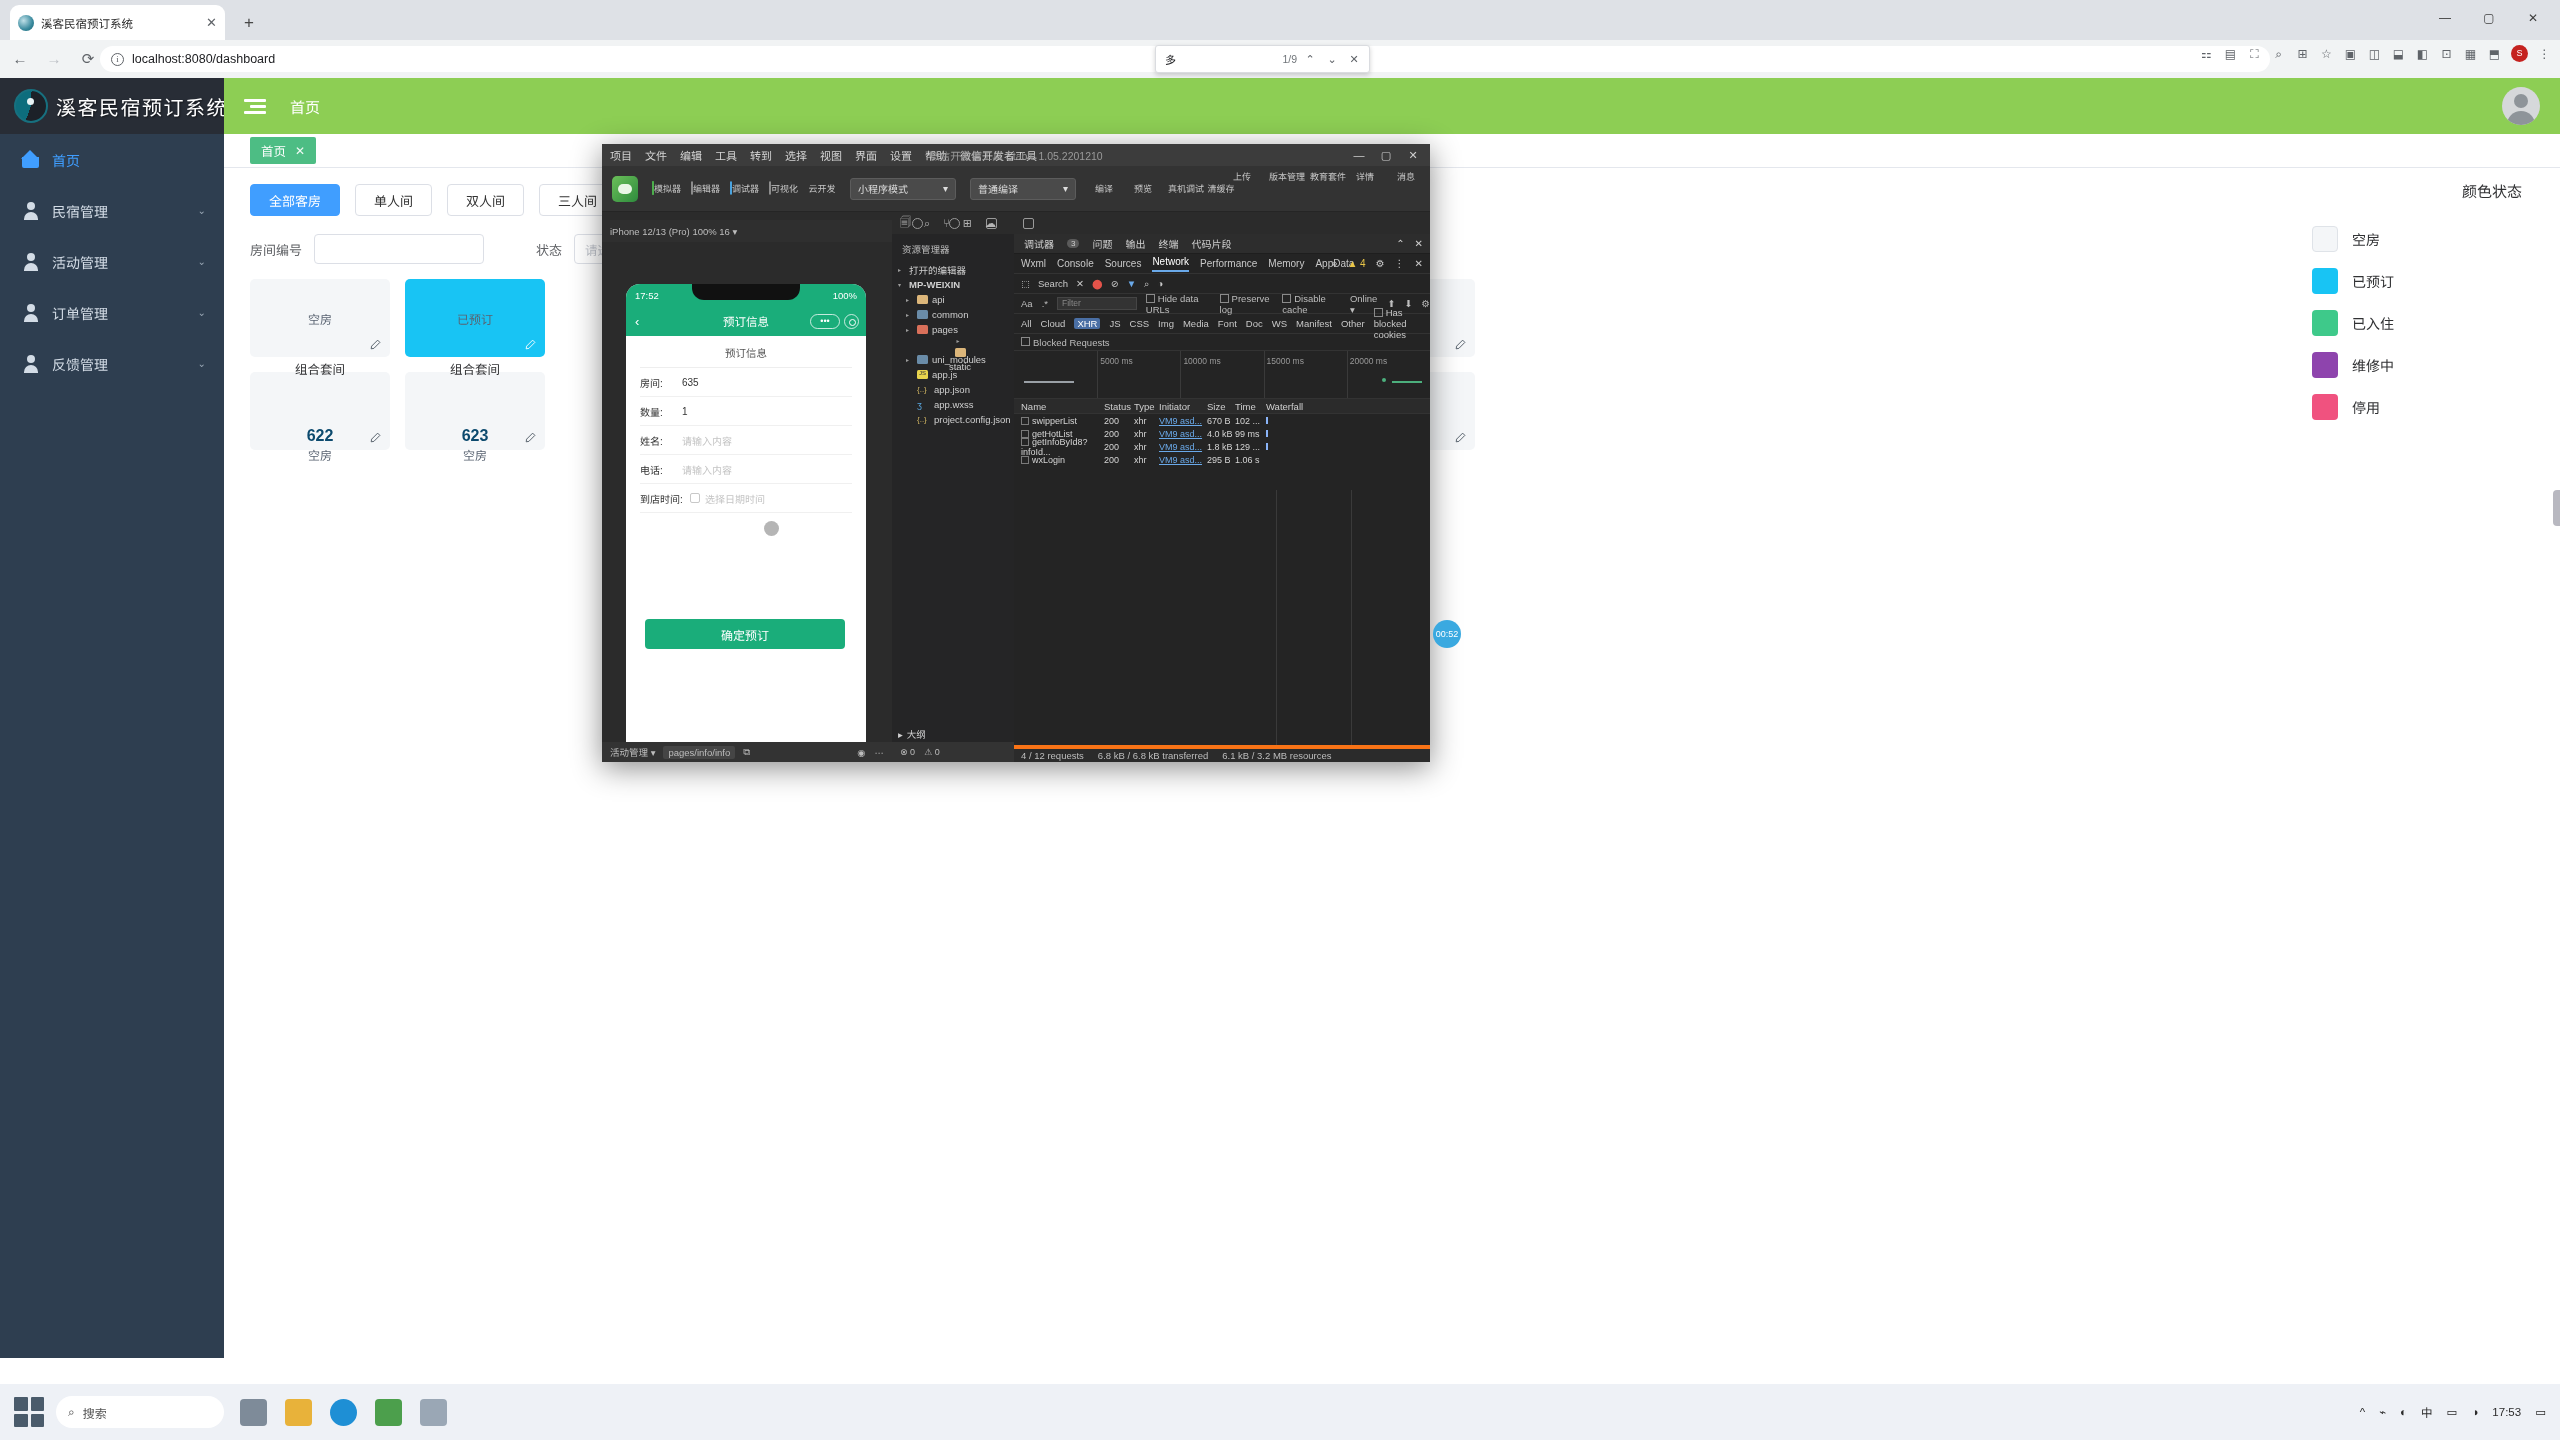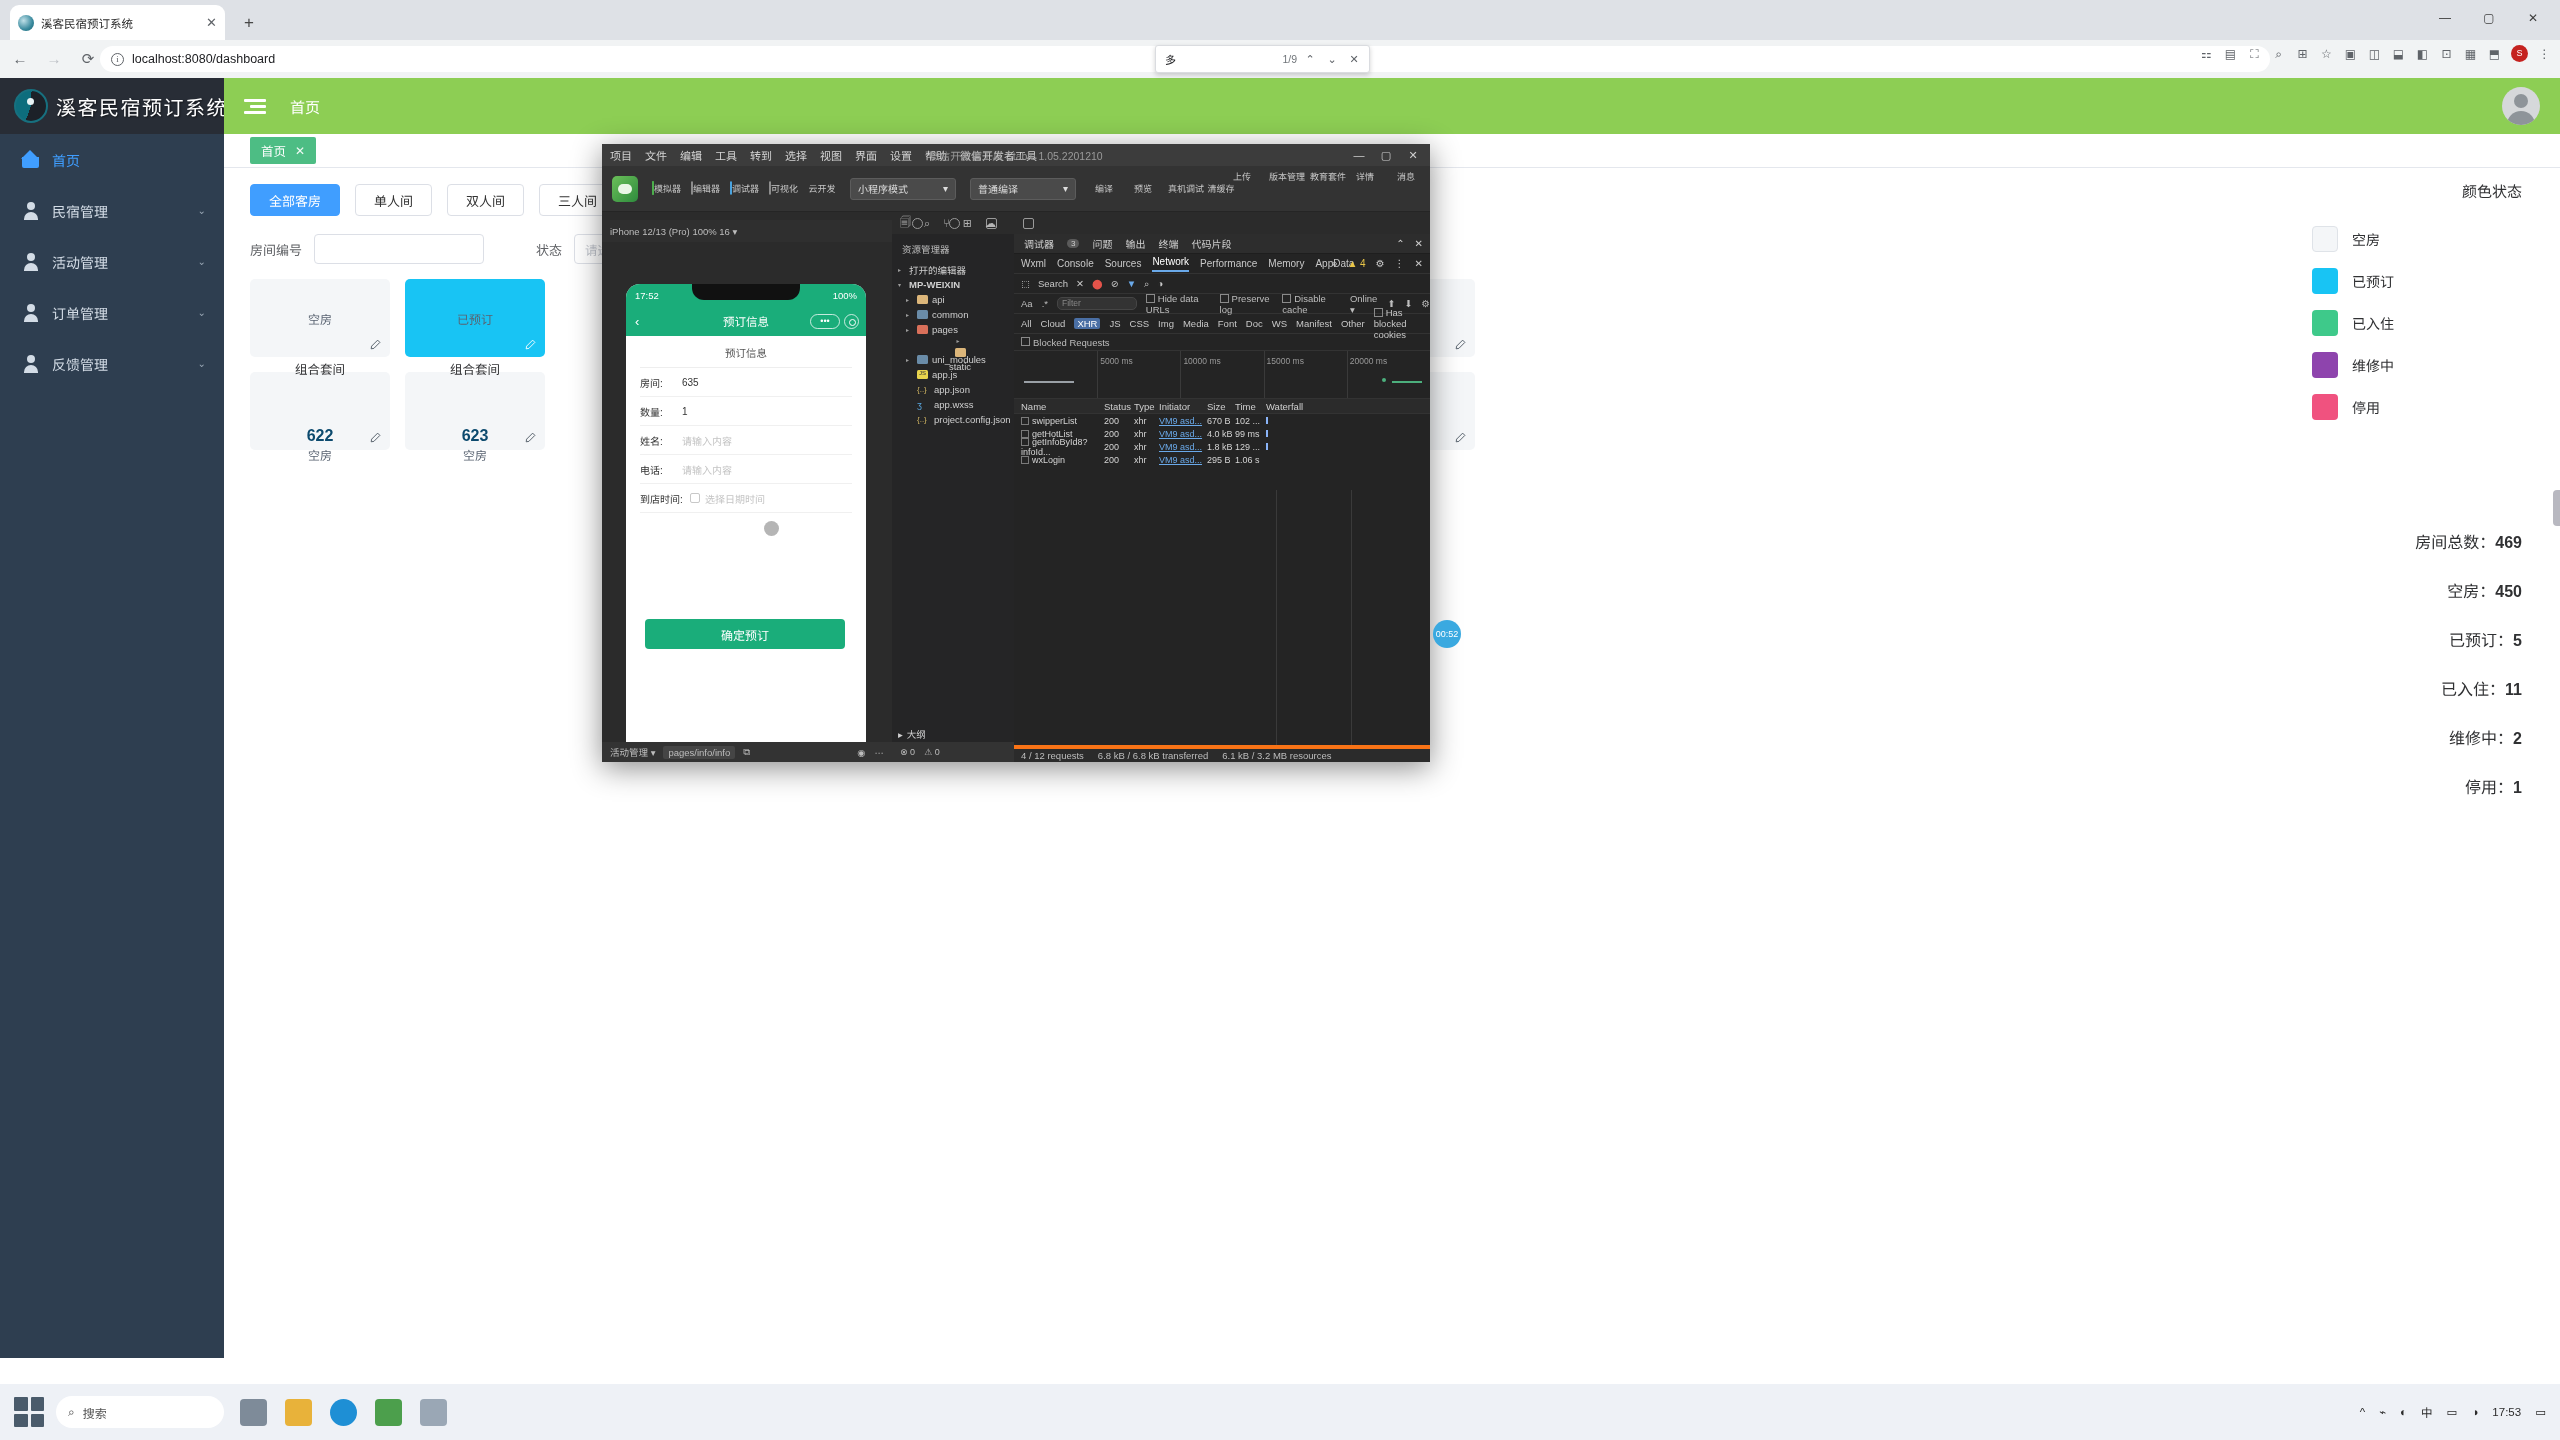--- a/index.html
+++ b/index.html
@@ -215,21 +215,21 @@
   #dt-dev-tabs { height:20px; display:flex; align-items:center; gap:11px; padding-left:7px;
     font-size:10px; color:#c8c8c8; border-bottom:1px solid #333; position:relative; }
   #dt-dev-tabs .on { color:#fff; border-bottom:2px solid #6aa9e9; padding-bottom:3px; }
   #dt-dev-tabs .rgt { position:absolute; right:7px; display:flex; gap:10px; align-items:center; }
   #dt-dev-tabs .warn { color:#e8c547; }
   #nt-toolbar { height:20px; display:flex; align-items:center; gap:8px; padding-left:7px;
     font-size:9.5px; color:#c8c8c8; border-bottom:1px solid #333; position:relative; }
   #nt-toolbar .rgt { position:absolute; right:7px; display:flex; gap:9px; align-items:center; }
   #nt-filter { height:20px; display:flex; align-items:center; gap:9px; padding-left:7px;
     font-size:9.5px; color:#bdbdbd; border-bottom:1px solid #333; }
-  #nt-filter .fbox { width:96px; height:13px; background:#333; border:1px solid #454545; border-radius:5px; font-size:8.5px; color:#888; padding-left:4px; }
+  #nt-filter .fbox { width:96px; height:13px; background:#333; border:1px solid #454545; border-radius:0; font-size:8.5px; color:#888; padding-left:4px; }
   #nt-filter .cb { width:9px; height:9px; border:1px solid #8a8a8a; display:inline-block; margin-right:3px; vertical-align:-1px; }
   #nt-types { height:20px; display:flex; align-items:center; gap:9px; padding-left:7px;
     font-size:9.5px; color:#c8c8c8; border-bottom:1px solid #333; }
   #nt-types .sel { background:#4a6fa5; color:#fff; border-radius:2px; padding:0 3px; }
   #nt-blocked { height:17px; display:flex; align-items:center; padding-left:7px; font-size:9.5px; color:#bdbdbd; border-bottom:1px solid #333; }
   #nt-overview { height:48px; border-bottom:1px solid #333; position:relative; }
   #nt-overview .tick { position:absolute; top:5px; font-size:8.5px; color:#999; }
   #nt-overview .gl { position:absolute; top:0; bottom:0; width:1px; background:#3a3a3a; }
   #nt-overview .bar1 { position:absolute; left:10px; top:30px; width:50px; height:2px; background:#9aa0a6; }
   #nt-overview .bar2 { position:absolute; right:8px; top:30px; width:30px; height:2px; background:#4caf7d; }
@@ -507,28 +507,20 @@
             <span class="lswatch" style="background: rgb(142, 68, 173);"></span>
             <span class="ltxt">维修中</span>
           </div>
           <div class="lrow">
             <span class="lswatch" style="background: rgb(240, 82, 127);"></span>
             <span class="ltxt">停用</span>
           </div>
         </div>
     </div>
 
-    <div id="stats">
-        <div class="srow"><span>房间总数：</span><b>469</b></div>
-        <div class="srow"><span>空房：</span><b>450</b></div>
-        <div class="srow"><span>已预订：</span><b>5</b></div>
-        <div class="srow"><span>已入住：</span><b>11</b></div>
-        <div class="srow"><span>维修中：</span><b>2</b></div>
-        <div class="srow"><span>停用：</span><b>1</b></div>
-      </div>
   </div>
 </div>
 
 <div id="devtools">
 
   <div id="dt-menubar">
       <span class="mi">项目</span>
       <span class="mi">文件</span>
       <span class="mi">编辑</span>
       <span class="mi">工具</span>

